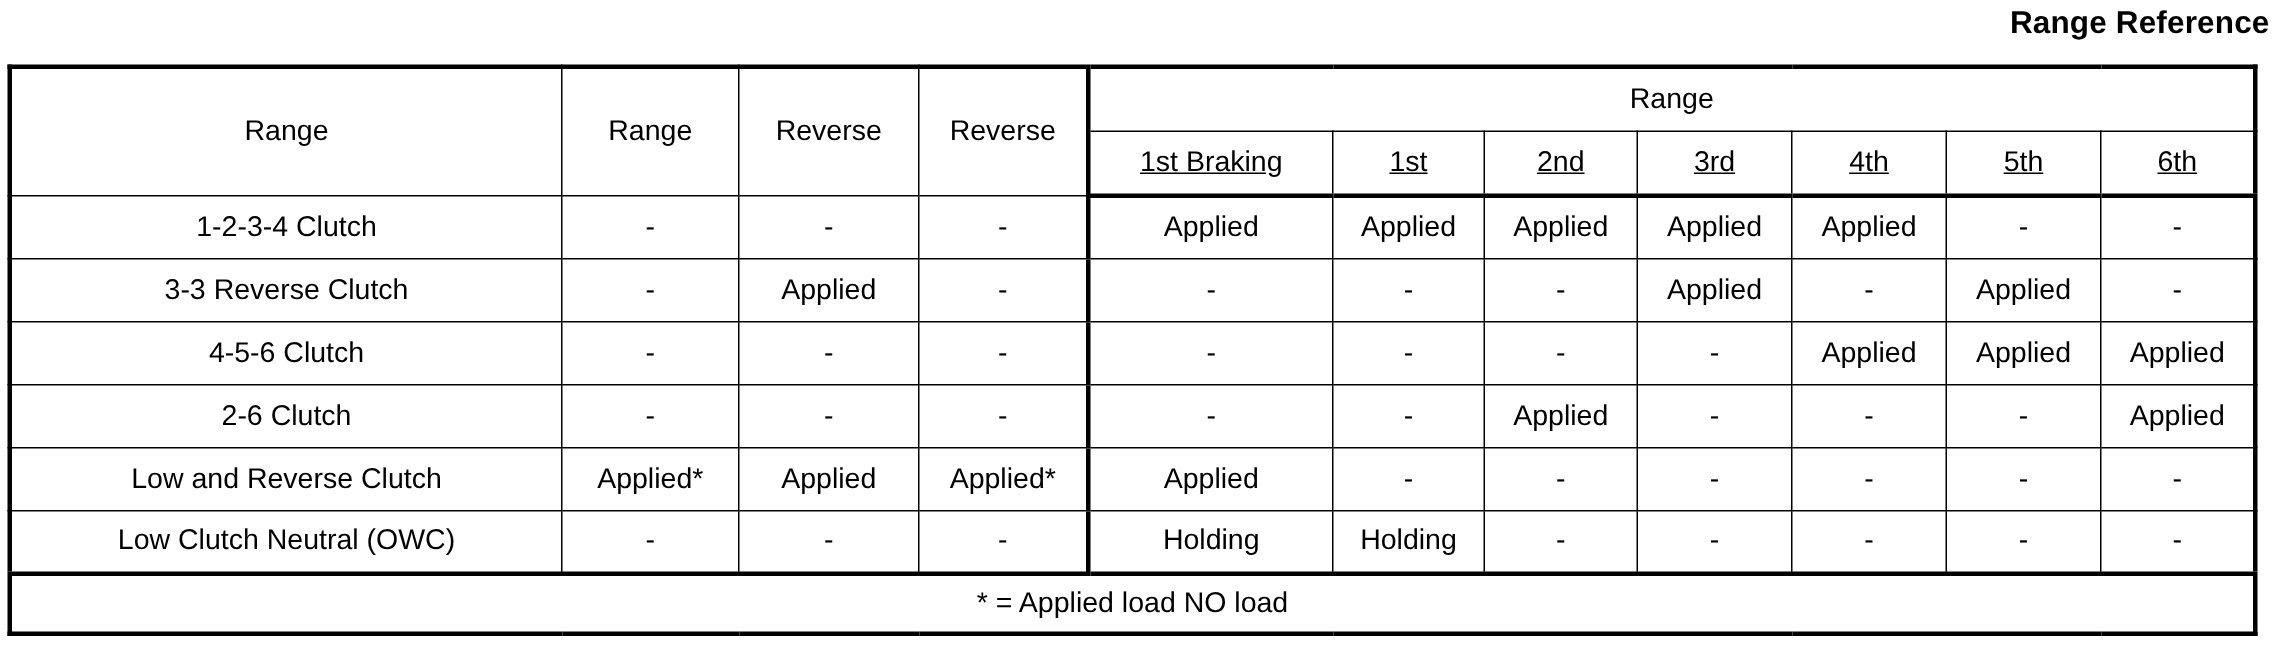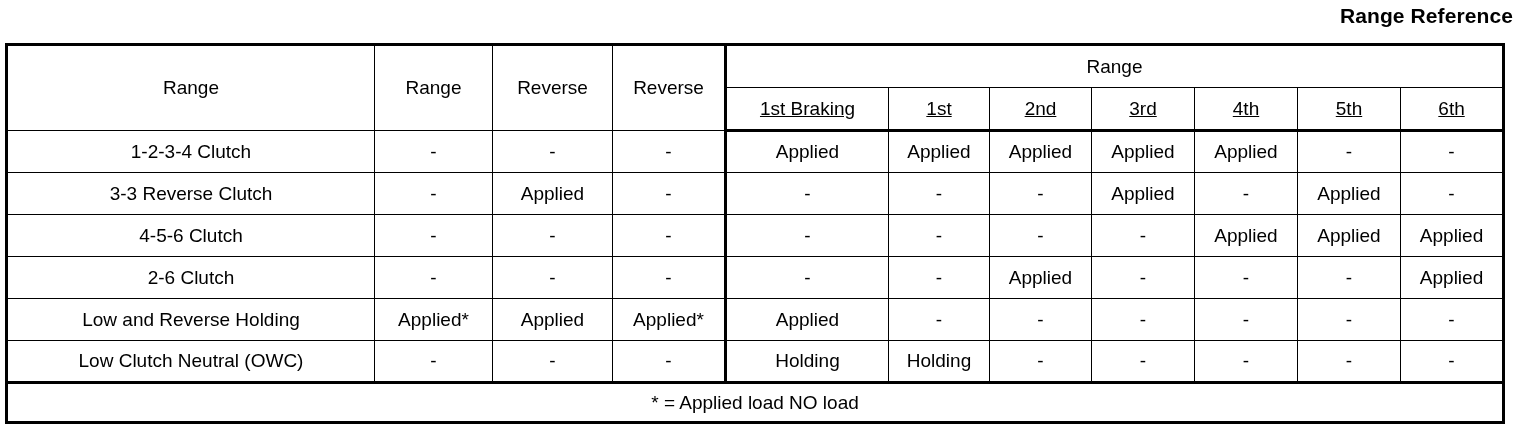--- a/index.html
+++ b/index.html
@@ -199,21 +199,21 @@
           <td class="drive-left">-</td>
           <td>-</td>
           <td>Applied</td>
           <td>-</td>
           <td>-</td>
           <td>-</td>
           <td>Applied</td>
         </tr>
 
         <tr class="data">
-          <td class="rowlabel">Low and Reverse Holding</td>
+          <td class="rowlabel">Low and Reverse Clutch</td>
           <td>Applied*</td>
           <td>Applied</td>
           <td>Applied*</td>
           <td class="drive-left">Applied</td>
           <td>-</td>
           <td>-</td>
           <td>-</td>
           <td>-</td>
           <td>-</td>
           <td>-</td>

